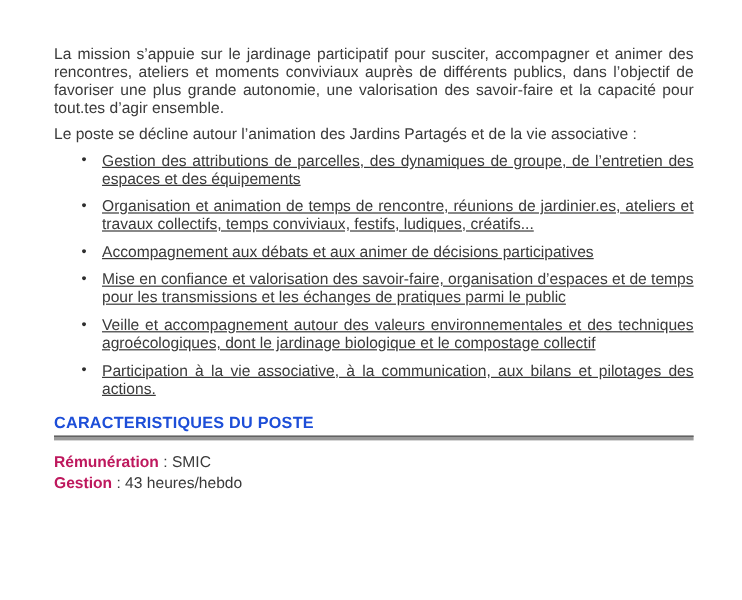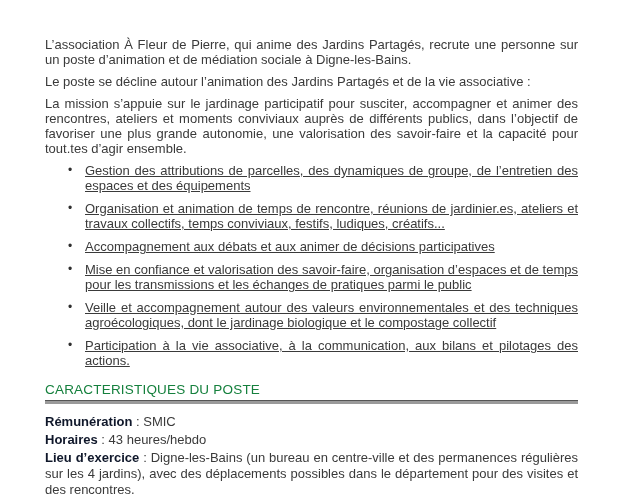--- a/index.html
+++ b/index.html
@@ -43,58 +43,57 @@
     flex: 1;
     font-size: 13px;
     line-height: 15px;
     text-align: justify;
     text-decoration: underline;
   }
   .section-heading {
     margin-top: 14px;
     font-size: 13.5px;
     line-height: 15px;
-    font-weight: normal;
-    color: #15803d;
+    font-weight: bold;
+    color: #1d4ed8;
     letter-spacing: 0.2px;
   }
   .heading-rule {
     margin-top: 3px;
     height: 3px;
     background: #9a9a9a;
     border-top: 1px solid #555555;
   }
   .char-list {
     margin-top: 10px;
   }
   .char-item {
     margin: 0 0 2px 0;
     font-size: 13px;
     line-height: 16px;
     text-align: justify;
   }
   .char-label {
     font-weight: bold;
-    color: #0f172a;
+    color: #be185d;
   }
   .char-sep {
     font-weight: normal;
     white-space: pre;
   }
 </style>
 </head>
 <body>
 
 <div class="page">
 
-  <p class="intro-paragraph">L’association À Fleur de Pierre, qui anime des Jardins Partagés, recrute une personne sur un poste d’animation et de médiation sociale à Digne-les-Bains.</p>
+
+  <p class="intro-paragraph">La mission s’appuie sur le jardinage participatif pour susciter, accompagner et animer des rencontres, ateliers et moments conviviaux auprès de différents publics, dans l’objectif de favoriser une plus grande autonomie, une valorisation des savoir-faire et la capacité pour tout.tes d’agir ensemble.</p>
 
   <p class="intro-paragraph">Le poste se décline autour l’animation des Jardins Partagés et de la vie associative :</p>
-
-  <p class="intro-paragraph">La mission s’appuie sur le jardinage participatif pour susciter, accompagner et animer des rencontres, ateliers et moments conviviaux auprès de différents publics, dans l’objectif de favoriser une plus grande autonomie, une valorisation des savoir-faire et la capacité pour tout.tes d’agir ensemble.</p>
 
   <div class="bullet-list">
 
     <div class="bullet-row">
       <span class="bullet-marker">•</span>
       <span class="bullet-text">Gestion des attributions de parcelles, des dynamiques de groupe, de l’entretien des espaces et des équipements</span>
     </div>
 
     <div class="bullet-row">
       <span class="bullet-marker">•</span>
@@ -126,22 +125,19 @@
   <div class="section-heading">CARACTERISTIQUES DU POSTE</div>
   <div class="heading-rule"></div>
 
   <div class="char-list">
 
     <p class="char-item">
       <span class="char-label">Rémunération</span><span class="char-sep"> : </span><span>SMIC</span>
     </p>
 
     <p class="char-item">
-      <span class="char-label">Horaires</span><span class="char-sep"> : </span><span>43 heures/hebdo</span>
+      <span class="char-label">Gestion</span><span class="char-sep"> : </span><span>43 heures/hebdo</span>
     </p>
 
-    <p class="char-item">
-      <span class="char-label">Lieu d’exercice</span><span class="char-sep"> : </span><span>Digne-les-Bains  (un bureau en centre-ville et des permanences régulières sur les 4 jardins), avec des déplacements possibles dans le département pour des visites et des rencontres.</span>
-    </p>
 
   </div>
 
 </div>
 
 </body></html>

